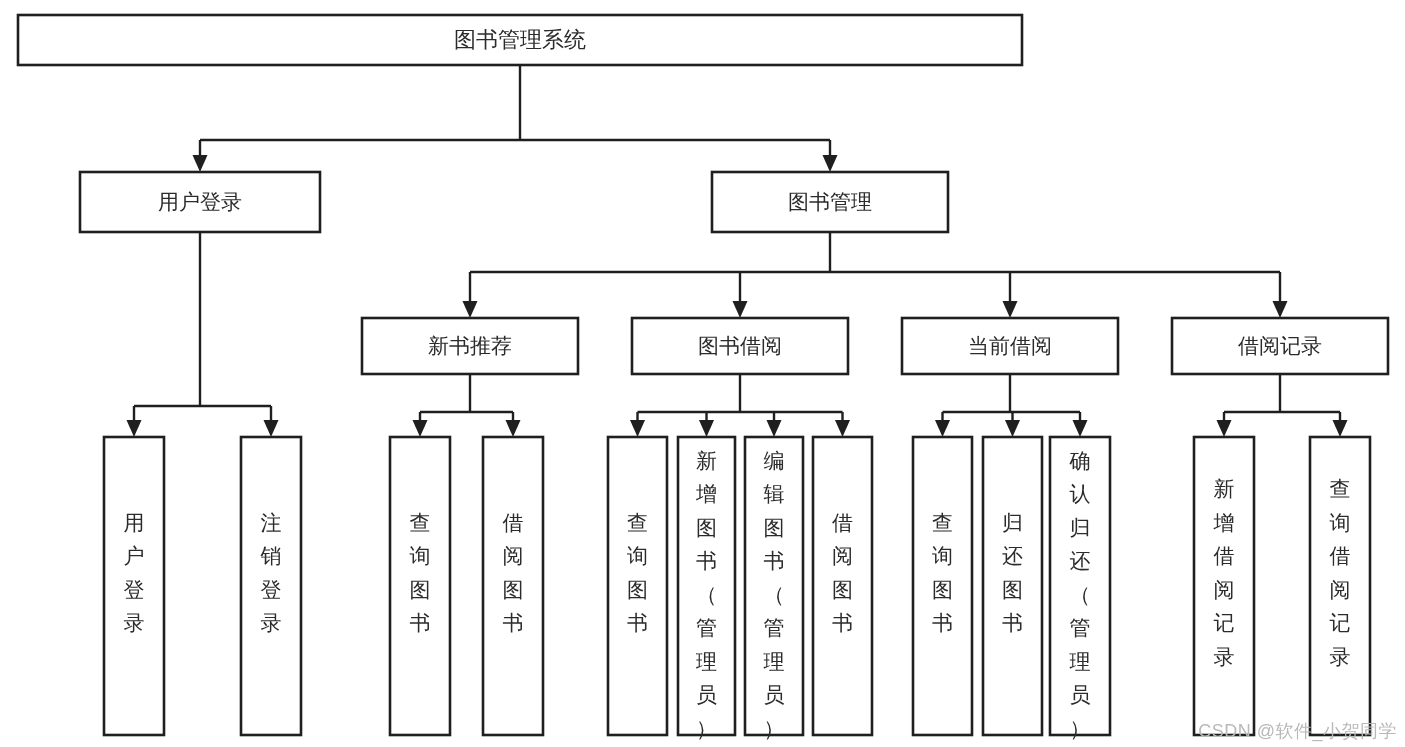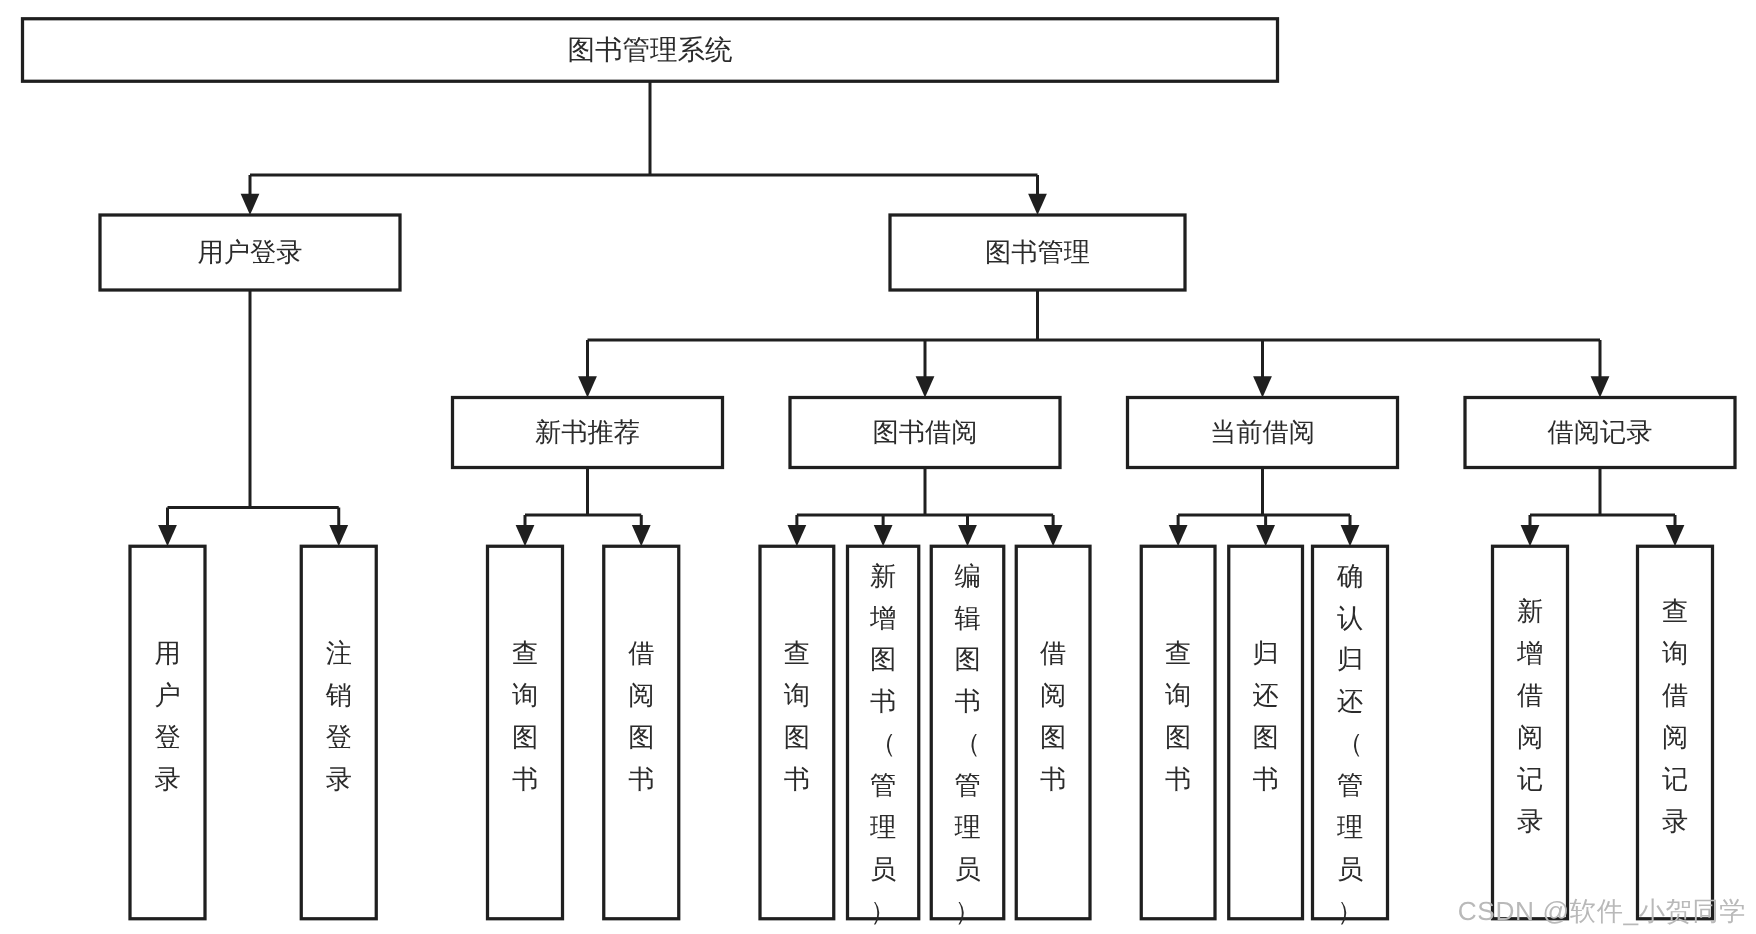--- a/index.html
+++ b/index.html
@@ -54,21 +54,21 @@
     font-family: "Liberation Sans", "DejaVu Sans", sans-serif;
     font-size: 21px;
     fill: #2b2b2b;
     text-anchor: middle;
   }
   .watermark {
     position: absolute;
     right: 8px;
     bottom: 4px;
     font-family: "Liberation Sans", "DejaVu Sans", sans-serif;
-    font-size: 21px;
+    font-size: 18px;
     color: #b9b9b9;
     letter-spacing: 0.5px;
     white-space: nowrap;
     user-select: none;
   }
 </style>
 </head>
 <body>
 
 <div id="diagram-root">

